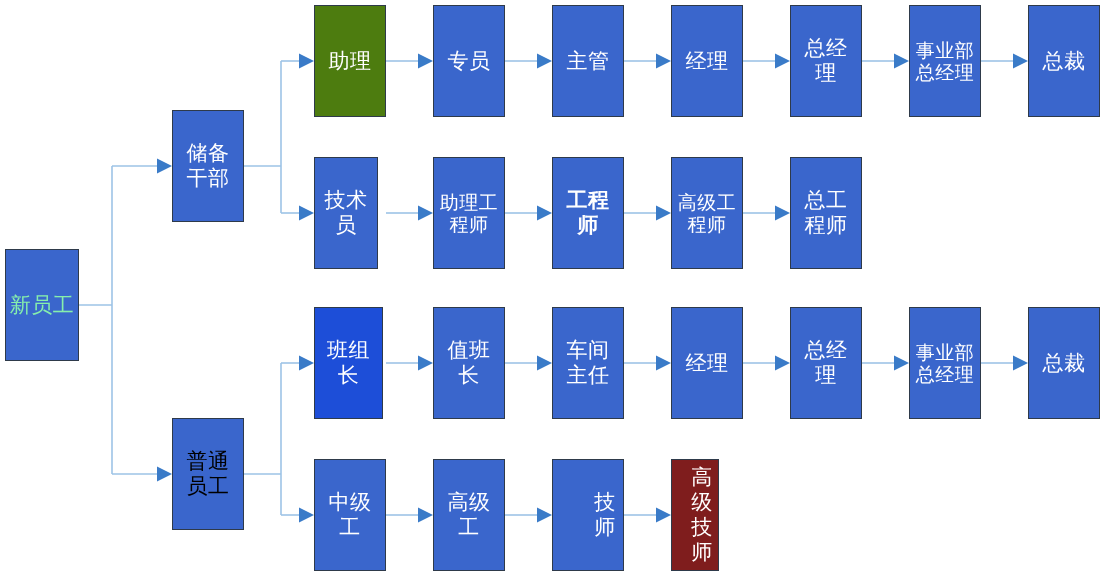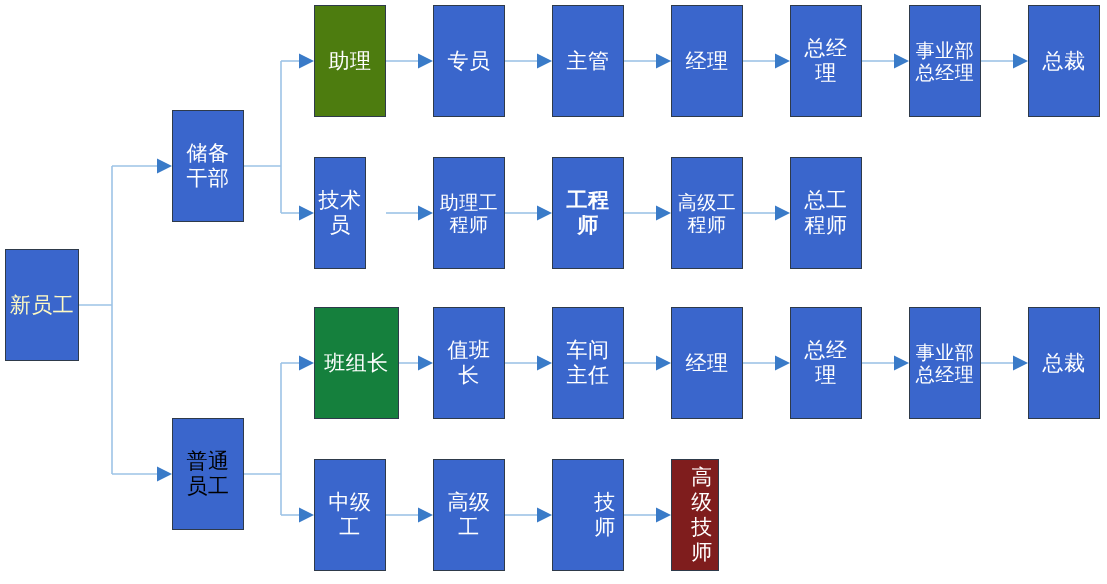--- a/index.html
+++ b/index.html
@@ -104,21 +104,21 @@
       <line x1="981" y1="363" x2="1013" y2="363" stroke="#9DC3E6" stroke-width="1.6"></line>
       <polygon points="1028,363 1013,355.5 1013,370.5" fill="#3A7BC8"></polygon>
       <line x1="386" y1="515" x2="418" y2="515" stroke="#9DC3E6" stroke-width="1.6"></line>
       <polygon points="433,515 418,507.5 418,522.5" fill="#3A7BC8"></polygon>
       <line x1="505" y1="515" x2="537" y2="515" stroke="#9DC3E6" stroke-width="1.6"></line>
       <polygon points="552,515 537,507.5 537,522.5" fill="#3A7BC8"></polygon>
       <line x1="624" y1="515" x2="656" y2="515" stroke="#9DC3E6" stroke-width="1.6"></line>
       <polygon points="671,515 656,507.5 656,522.5" fill="#3A7BC8"></polygon>
     </svg>
   <div id="node-layer">
-      <div class="node" style="left: 5px; top: 249px; width: 74px; height: 112px; background: rgb(58, 102, 204); border-color: rgb(46, 58, 74); color: #fef9c3;">
+      <div class="node" style="left: 5px; top: 249px; width: 74px; height: 112px; background: rgb(58, 102, 204); border-color: rgb(46, 58, 74); color: #86efac;">
         <span class="label">新员工</span>
       </div>
       <div class="node" style="left: 172px; top: 110px; width: 72px; height: 112px; background: rgb(58, 102, 204); border-color: rgb(46, 58, 74); color: rgb(255, 255, 255);">
         <span class="label">储备干部</span>
       </div>
       <div class="node" style="left: 172px; top: 418px; width: 72px; height: 112px; background: rgb(58, 102, 204); border-color: rgb(46, 58, 74); color: #000000;">
         <span class="label">普通员工</span>
       </div>
       <div class="node" style="left: 314px; top: 5px; width: 72px; height: 112px; background: #4d7c0f; border-color: rgb(46, 58, 74); color: rgb(255, 255, 255);">
         <span class="label">助理</span>
@@ -134,36 +134,36 @@
       </div>
       <div class="node" style="left: 790px; top: 5px; width: 72px; height: 112px; background: rgb(58, 102, 204); border-color: rgb(46, 58, 74); color: rgb(255, 255, 255);">
         <span class="label">总经理</span>
       </div>
       <div class="node" style="left: 909px; top: 5px; width: 72px; height: 112px; background: rgb(58, 102, 204); border-color: rgb(46, 58, 74); color: rgb(255, 255, 255);">
         <span class="label" style="font-size: 19px;">事业部总经理</span>
       </div>
       <div class="node" style="left: 1028px; top: 5px; width: 72px; height: 112px; background: rgb(58, 102, 204); border-color: rgb(46, 58, 74); color: rgb(255, 255, 255);">
         <span class="label">总裁</span>
       </div>
-      <div class="node" style="left: 314px; top: 157px; width: 52px; height: 112px; background: rgb(58, 102, 204); border-color: rgb(46, 58, 74); color: rgb(255, 255, 255);">
+      <div class="node" style="left: 314px; top: 157px; width: 64px; height: 112px; background: rgb(58, 102, 204); border-color: rgb(46, 58, 74); color: rgb(255, 255, 255);">
         <span class="label">技术员</span>
       </div>
       <div class="node" style="left: 433px; top: 157px; width: 72px; height: 112px; background: rgb(58, 102, 204); border-color: rgb(46, 58, 74); color: rgb(255, 255, 255);">
         <span class="label" style="font-size: 19px;">助理工程师</span>
       </div>
       <div class="node" style="left: 552px; top: 157px; width: 72px; height: 112px; background: rgb(58, 102, 204); border-color: rgb(46, 58, 74); color: rgb(255, 255, 255); font-weight: bold;">
         <span class="label">工程师</span>
       </div>
       <div class="node" style="left: 671px; top: 157px; width: 72px; height: 112px; background: rgb(58, 102, 204); border-color: rgb(46, 58, 74); color: rgb(255, 255, 255);">
         <span class="label" style="font-size: 19px;">高级工程师</span>
       </div>
       <div class="node" style="left: 790px; top: 157px; width: 72px; height: 112px; background: rgb(58, 102, 204); border-color: rgb(46, 58, 74); color: rgb(255, 255, 255); justify-content: center;">
         <span class="label">总工程师</span>
       </div>
-      <div class="node" style="left: 314px; top: 307px; width: 85px; height: 112px; background: #15803d; border-color: rgb(46, 58, 74); color: rgb(255, 255, 255);">
+      <div class="node" style="left: 314px; top: 307px; width: 69px; height: 112px; background: #1d4ed8; border-color: rgb(46, 58, 74); color: rgb(255, 255, 255);">
         <span class="label">班组长</span>
       </div>
       <div class="node" style="left: 433px; top: 307px; width: 72px; height: 112px; background: rgb(58, 102, 204); border-color: rgb(46, 58, 74); color: rgb(255, 255, 255);">
         <span class="label">值班长</span>
       </div>
       <div class="node" style="left: 552px; top: 307px; width: 72px; height: 112px; background: rgb(58, 102, 204); border-color: rgb(46, 58, 74); color: rgb(255, 255, 255);">
         <span class="label">车间主任</span>
       </div>
       <div class="node" style="left: 671px; top: 307px; width: 72px; height: 112px; background: rgb(58, 102, 204); border-color: rgb(46, 58, 74); color: rgb(255, 255, 255);">
         <span class="label">经理</span>

